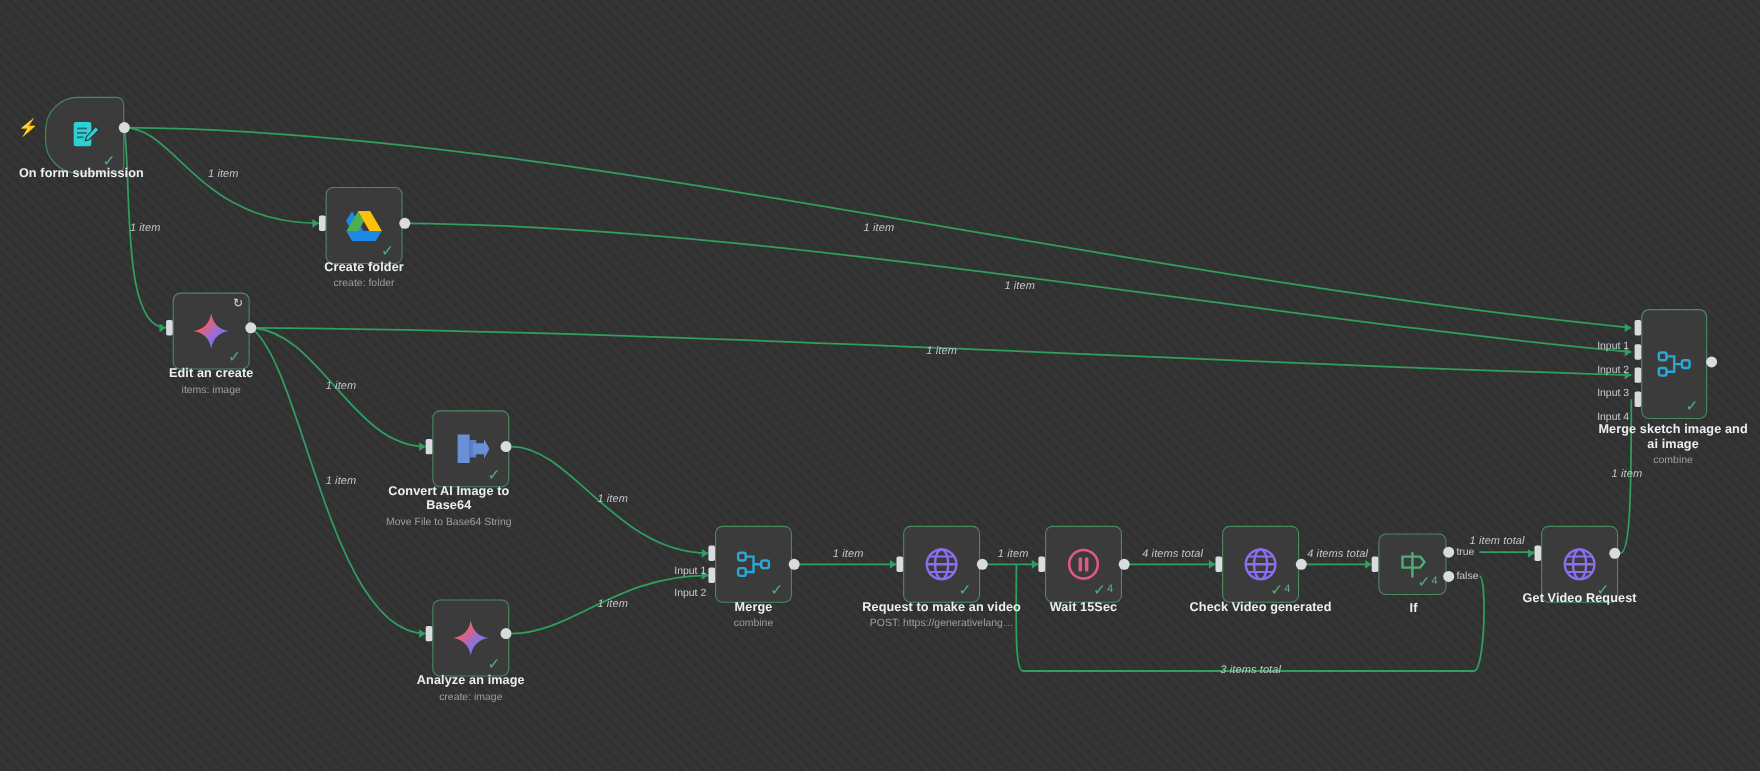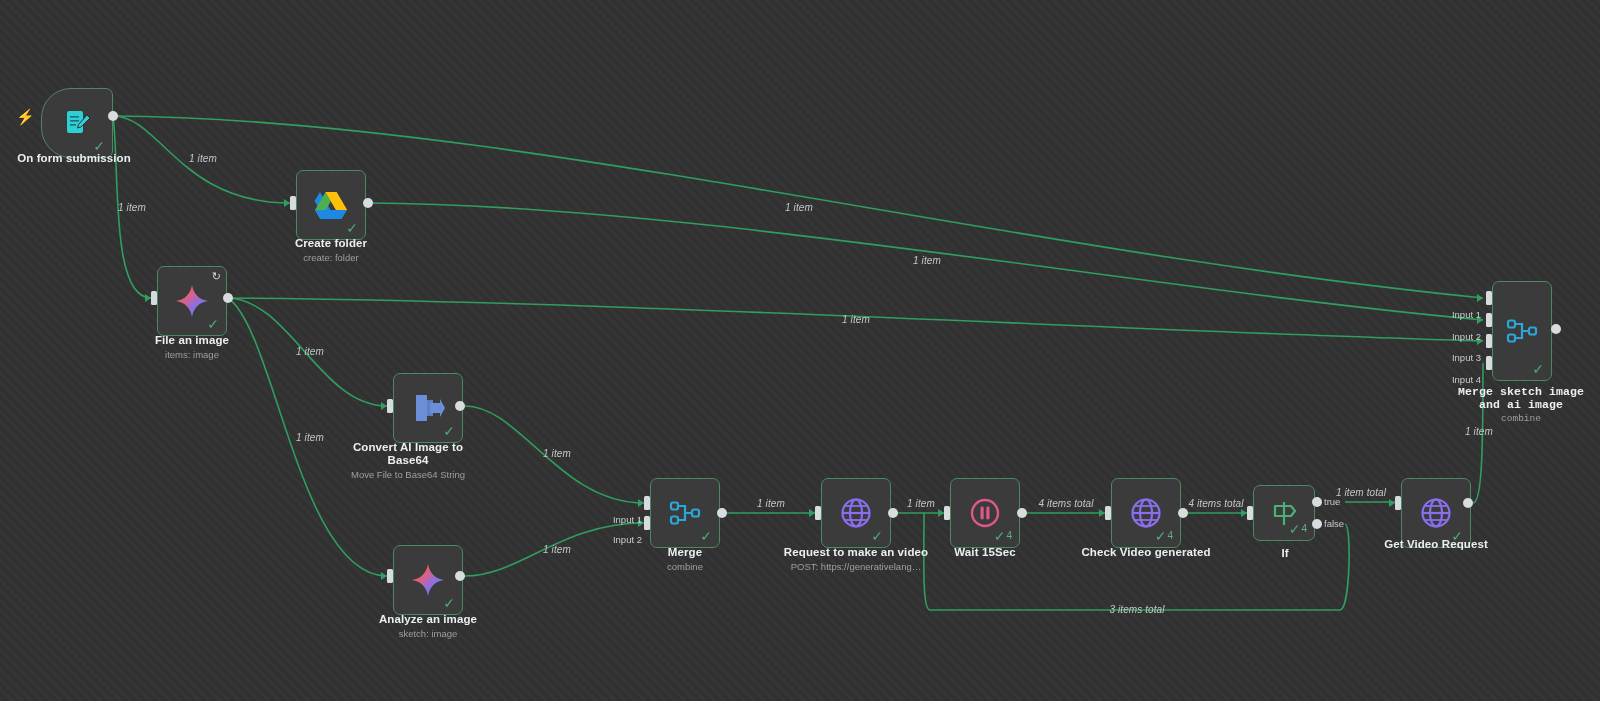--- a/index.html
+++ b/index.html
@@ -255,21 +255,21 @@
             <stop offset="100%" stop-color="#3f9bf5"></stop>
           </linearGradient>
         </defs>
         <path d="M18 2 C19.5 11 25 16.5 34 18 C25 19.5 19.5 25 18 34 C16.5 25 11 19.5 2 18 C11 16.5 16.5 11 18 2 Z" fill="url(#gem1)"></path>
       </svg>
     </span>
     <span class="retry-badge">↻</span>
     <span class="node-check">✓</span>
   </div>
   <div class="node-caption" style="left:192px; top:334px;">
-    <div class="title">File an image</div>
+    <div class="title">Edit an create</div>
     <div class="subtitle">items: image</div>
   </div>
   <div class="in-arrow" style="left:151px; top:298px;"></div>
   <div class="in-port" style="left:154px; top:298px;"></div>
   <div class="out-dot" style="left:228px; top:298px;"></div>
 
   <div class="node" style="left:393px; top:373px;">
     <span class="icon">
       <svg width="34" height="32" viewBox="0 0 34 32">
         <path d="M5 3 L16 3 L16 29 L5 29 Z" fill="#6b8fd6"></path>
@@ -298,21 +298,21 @@
             <stop offset="100%" stop-color="#3f9bf5"></stop>
           </linearGradient>
         </defs>
         <path d="M18 2 C19.5 11 25 16.5 34 18 C25 19.5 19.5 25 18 34 C16.5 25 11 19.5 2 18 C11 16.5 16.5 11 18 2 Z" fill="url(#gem2)"></path>
       </svg>
     </span>
     <span class="node-check">✓</span>
   </div>
   <div class="node-caption" style="left:428px; top:613px;">
     <div class="title">Analyze an image</div>
-    <div class="subtitle">sketch: image</div>
+    <div class="subtitle">create: image</div>
   </div>
   <div class="in-arrow" style="left:387px; top:576px;"></div>
   <div class="in-port" style="left:390px; top:576px;"></div>
   <div class="out-dot" style="left:460px; top:576px;"></div>
 
   <div class="node" style="left:650px; top:478px;">
     <span class="icon">
       <svg width="32" height="30" viewBox="0 0 32 30">
         <path d="M8 8 L16 8 L16 15 L24 15 M8 22 L16 22 L16 15" fill="none" stroke="#2aa7d6" stroke-width="2.2"></path>
         <rect x="2" y="4.5" width="7" height="7" rx="2" fill="none" stroke="#2aa7d6" stroke-width="2.2"></rect>
@@ -432,21 +432,21 @@
     <span class="icon">
       <svg width="32" height="30" viewBox="0 0 32 30">
         <path d="M8 8 L16 8 L16 15 L24 15 M8 22 L16 22 L16 15" fill="none" stroke="#2aa7d6" stroke-width="2.2"></path>
         <rect x="2" y="4.5" width="7" height="7" rx="2" fill="none" stroke="#2aa7d6" stroke-width="2.2"></rect>
         <rect x="2" y="18.5" width="7" height="7" rx="2" fill="none" stroke="#2aa7d6" stroke-width="2.2"></rect>
         <rect x="23" y="11.5" width="7" height="7" rx="2" fill="none" stroke="#2aa7d6" stroke-width="2.2"></rect>
       </svg>
     </span>
     <span class="node-check">✓</span>
   </div>
-  <div class="node-caption" style="left:1521px; top:385px; width:140px;font-family:Liberation Mono, monospace;">
+  <div class="node-caption" style="left:1521px; top:385px; width:140px;">
     <div class="title">Merge sketch image and ai image</div>
     <div class="subtitle">combine</div>
   </div>
   <div class="in-arrow" style="left:1483px; top:298px;"></div>
   <div class="in-port" style="left:1489px; top:298px;"></div>
   <div class="in-arrow" style="left:1483px; top:320px;"></div>
   <div class="in-port" style="left:1489px; top:320px;"></div>
   <div class="in-arrow" style="left:1483px; top:341px;"></div>
   <div class="in-port" style="left:1489px; top:341px;"></div>
   <div class="in-port" style="left:1489px; top:363px;"></div>

